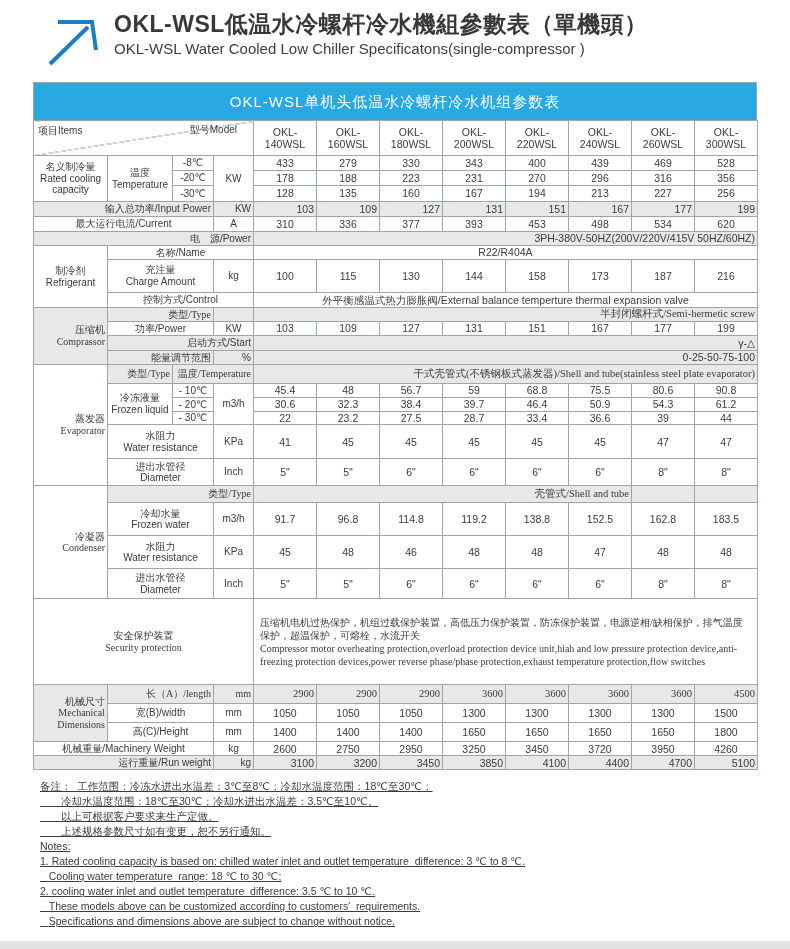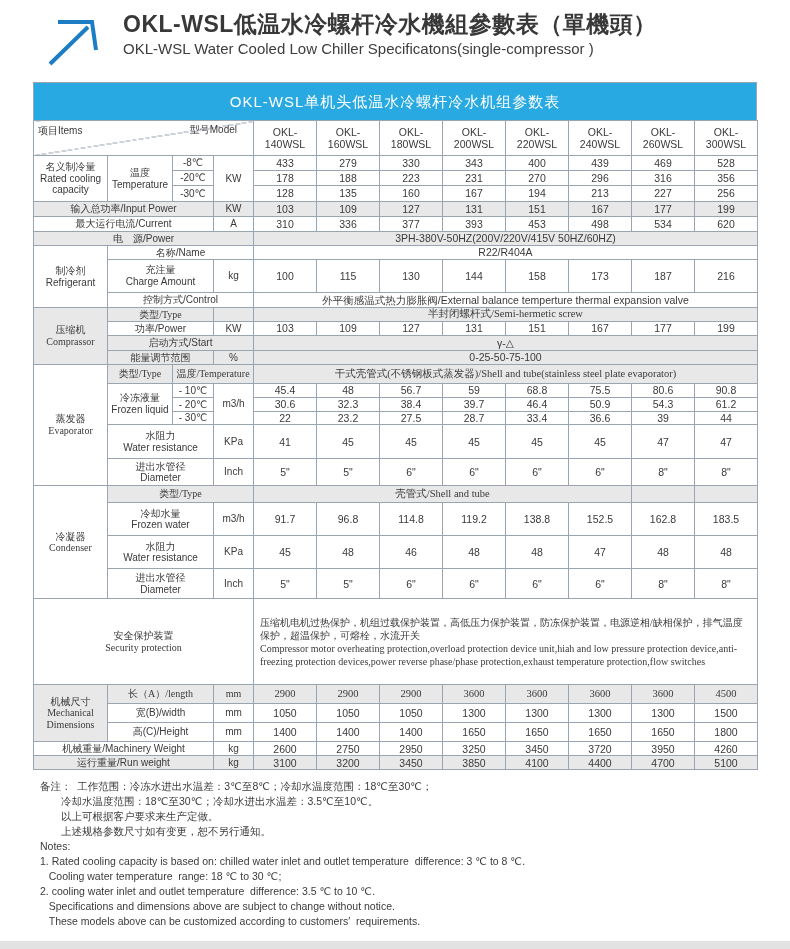--- a/index.html
+++ b/index.html
@@ -2,50 +2,50 @@
 <html><head>
 <meta charset="utf-8">
 <style>
   * { margin:0; padding:0; box-sizing:border-box; }
   html,body { width:790px; background:#ffffff; font-family:"Liberation Sans","DejaVu Sans",sans-serif; color:#3a3a3a; }
   body { position:relative; height:949px; overflow:hidden; }
 
   
   .hdr { display:flex; align-items:flex-start; padding:10px 0 0 44px; }
   .hdr svg { flex:0 0 auto; margin-top:4px; }
-  .hdr-text { margin-left:21px; }
+  .hdr-text { margin-left:12px; }
   .title-zh { font-size:23px; font-weight:600; color:#383838; letter-spacing:.5px; line-height:1.25; }
   .title-en { font-size:15px; font-weight:400; color:#3d3d3d; margin-top:1px; }
 
   
   .tablewrap { margin:14px 0 0 33px; width:725px; }
   .banner { width:724px; height:38px; line-height:38px; background:#28a9e1; color:#ffffff;
             font-size:15px; text-align:center; letter-spacing:1px; font-weight:500;
             border:1px solid #9aa5b2; border-bottom:none; }
   table { border-collapse:collapse; table-layout:fixed; width:724px; font-size:10px; color:#3a3a3a; }
   td { border:1px solid #9aa5b2; text-align:center; vertical-align:middle; padding:0 2px;
        line-height:1.18; overflow:hidden; background:#fff; }
   td.section, td.label, td.model, td.temp { white-space:pre-line; }
   td.model { font-size:10.5px; }
   td.value { font-size:10.5px; }
   td.secL { text-align:left; white-space:pre-line; padding:3px 6px 3px 6px; line-height:1.32; }
-  tr.shade td { background:#e8e8e8; }
+  tr.shade td { background:#e8e8e8;text-align:right; }
   tr.shade td.section { background:#fff; }
   td.cellshade { background:#e8e8e8 !important; }
   tr.sec-top td { border-top:1px solid #0c4a6e;font-family:Liberation Serif, serif; }
 
   
   td.corner { position:relative; padding:0;
     background-image:linear-gradient(to bottom right, transparent 49.5%, #9aa5b2 49.5%, #9aa5b2 50.6%, transparent 50.6%); }
   .c-items { position:absolute; left:4px; bottom:18px; font-size:10px; }
   .c-model { position:absolute; right:16px; top:3px; font-size:10px; }
 
   
   .notes { margin:9px 0 0 40px; font-size:10.5px; line-height:15px; color:#3b3b3b; }
-  .note-line { white-space:pre-wrap; }
+  .note-line { white-space:pre-wrap;text-decoration:underline; }
 
   .page-edge { position:absolute; left:0; bottom:0; width:790px; height:8px; background:#e2e2e2; }
 </style>
 </head>
 <body>
 
 <div class="hdr">
   <svg width="58" height="54" viewBox="0 0 58 54">
     <path d="M6 50 L44 13" stroke="#1d7dc4" stroke-width="4" fill="none"></path>
     <path d="M14 8 H48 L52 36" stroke="#1d7dc4" stroke-width="4" fill="none"></path>
@@ -405,17 +405,17 @@
 
 <div class="notes" id="notes">
     <div class="note-line">备注：  工作范围：冷冻水进出水温差：3℃至8℃；冷却水温度范围：18℃至30℃；</div>
     <div class="note-line">　　冷却水温度范围：18℃至30℃；冷却水进出水温差：3.5℃至10℃。</div>
     <div class="note-line">　　以上可根据客户要求来生产定做。</div>
     <div class="note-line">　　上述规格参数尺寸如有变更，恕不另行通知。</div>
     <div class="note-line">Notes:</div>
     <div class="note-line">1. Rated cooling capacity is based on: chilled water inlet and outlet temperature  difference: 3 ℃ to 8 ℃.</div>
     <div class="note-line">   Cooling water temperature  range: 18 ℃ to 30 ℃;</div>
     <div class="note-line">2. cooling water inlet and outlet temperature  difference: 3.5 ℃ to 10 ℃.</div>
+    <div class="note-line">   These models above can be customized according to customers′  requirements.</div>
     <div class="note-line">   Specifications and dimensions above are subject to change without notice.</div>
-    <div class="note-line">   These models above can be customized according to customers′  requirements.</div>
   </div>
 
 <div class="page-edge"></div>
 
 </body></html>

